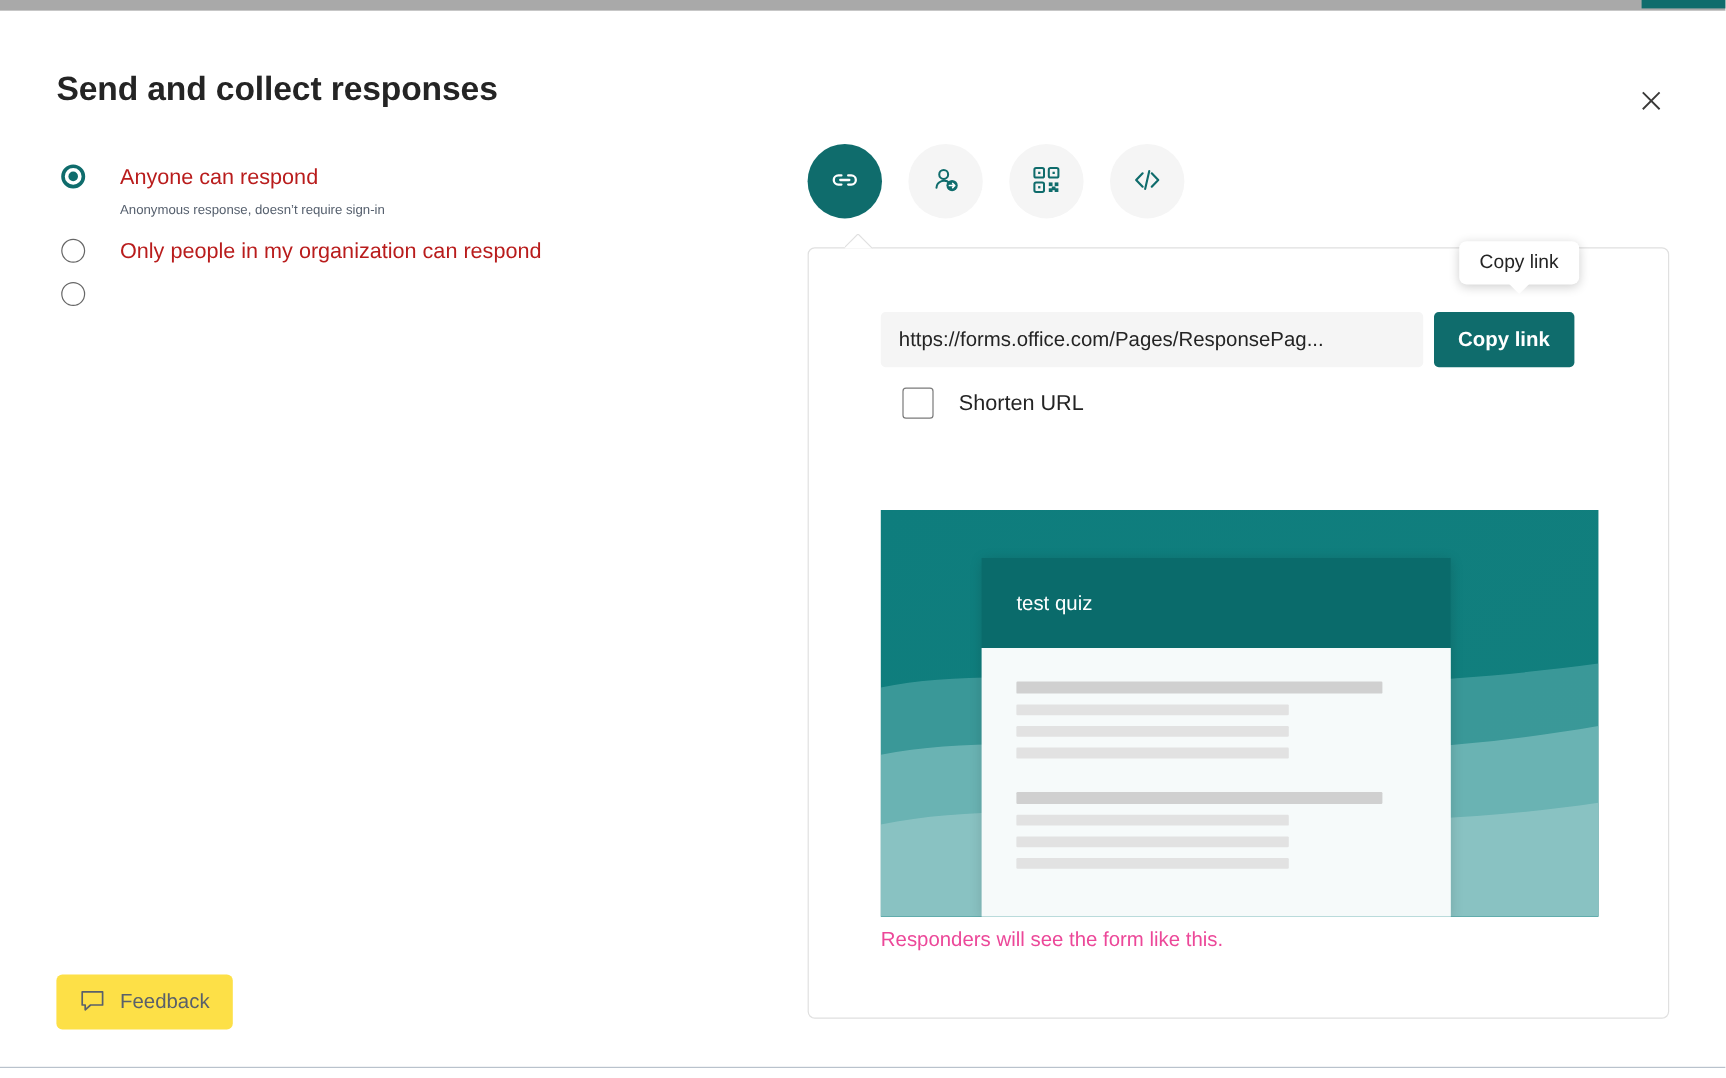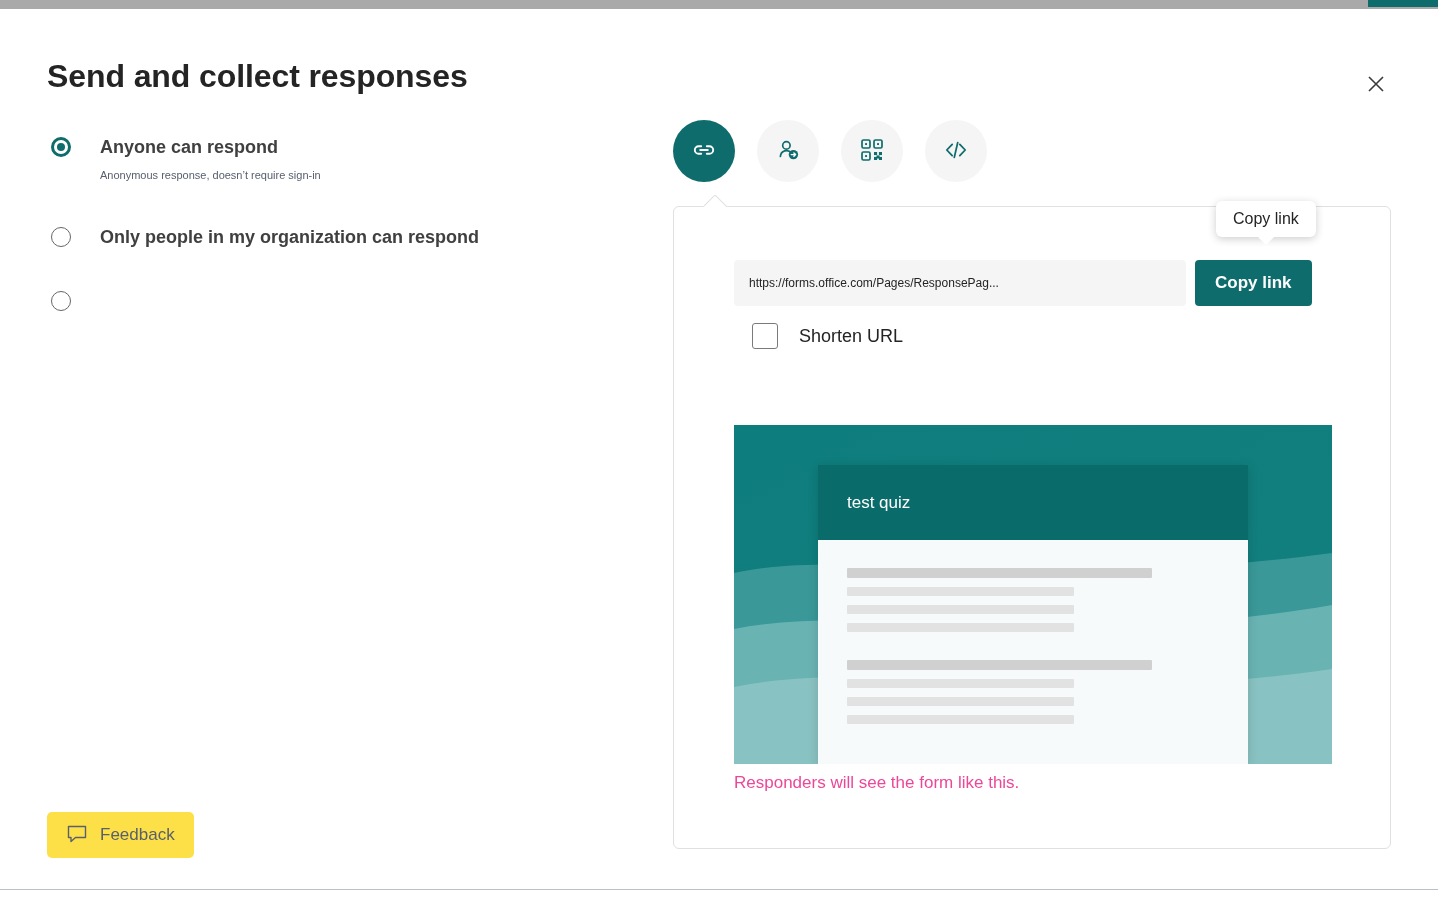--- a/index.html
+++ b/index.html
@@ -39,21 +39,21 @@
     height: 880px;
     background: #ffffff;
     border-bottom: 1px solid #b9c2cc;
   }
 
   
   .dlg-title {
     position: absolute;
     left: 47px;
     top: 49px;
-    font-size: 32px;
+    font-size: 28px;
     font-weight: bold;
     letter-spacing: -0.1px;
     color: #242424;
   }
   .close-btn {
     position: absolute;
     right: 40px;
     top: 54px;
     width: 44px;
     height: 44px;
@@ -100,31 +100,30 @@
     content: "";
     position: absolute;
     left: 3px; top: 3px;
     width: 8px; height: 8px;
     border-radius: 50%;
     background: #0f6c6c;
   }
   .opt-text { margin-left: 29px; }
   .opt-label {
     font-size: 18px;
-    color: #404040;
+    color: #b91c1c;
     line-height: 24px;
-    font-weight: bold;
   }
   .opt-sub {
     font-size: 11px;
     color: #555f6d;
     margin-top: 6px;
     line-height: 20px;
   }
-  .opt-row.spaced { margin-top: 40px; }
+  .opt-row.spaced { margin-top: 12px; }
 
   
   .feedback-btn {
     position: absolute;
     left: 47px;
     top: 803px;
     height: 46px;
     display: flex;
     align-items: center;
     gap: 12px;
@@ -202,21 +201,21 @@
     gap: 9px;
   }
   .url-field {
     width: 452px;
     height: 46px;
     background: #f5f5f5;
     border: none;
     border-radius: 4px;
     box-sizing: border-box;
     padding: 0 15px;
-    font-size: 12px;
+    font-size: 17px;
     color: #242424;
     font-family: "Liberation Sans", sans-serif;
     text-overflow: ellipsis;
   }
   .copy-btn {
     height: 46px;
     padding: 0 20px;
     background: #0f6c6c;
     color: #ffffff;
     font-size: 17px;
@@ -283,21 +282,21 @@
     width: 598px;
     height: 339px;
     overflow: hidden;
     background: #0f7a7a;
   }
   .preview svg { display: block; }
   .preview-card {
     position: absolute;
     left: 84px;
     top: 40px;
-    width: 430px;
+    width: 391px;
     height: 299px;
     box-shadow: 0 2px 10px rgba(0,0,0,0.15);
   }
   .preview-card-head {
     height: 75px;
     background: #0a6b6b;
     display: flex;
     align-items: center;
     padding-left: 29px;
     box-sizing: border-box;

